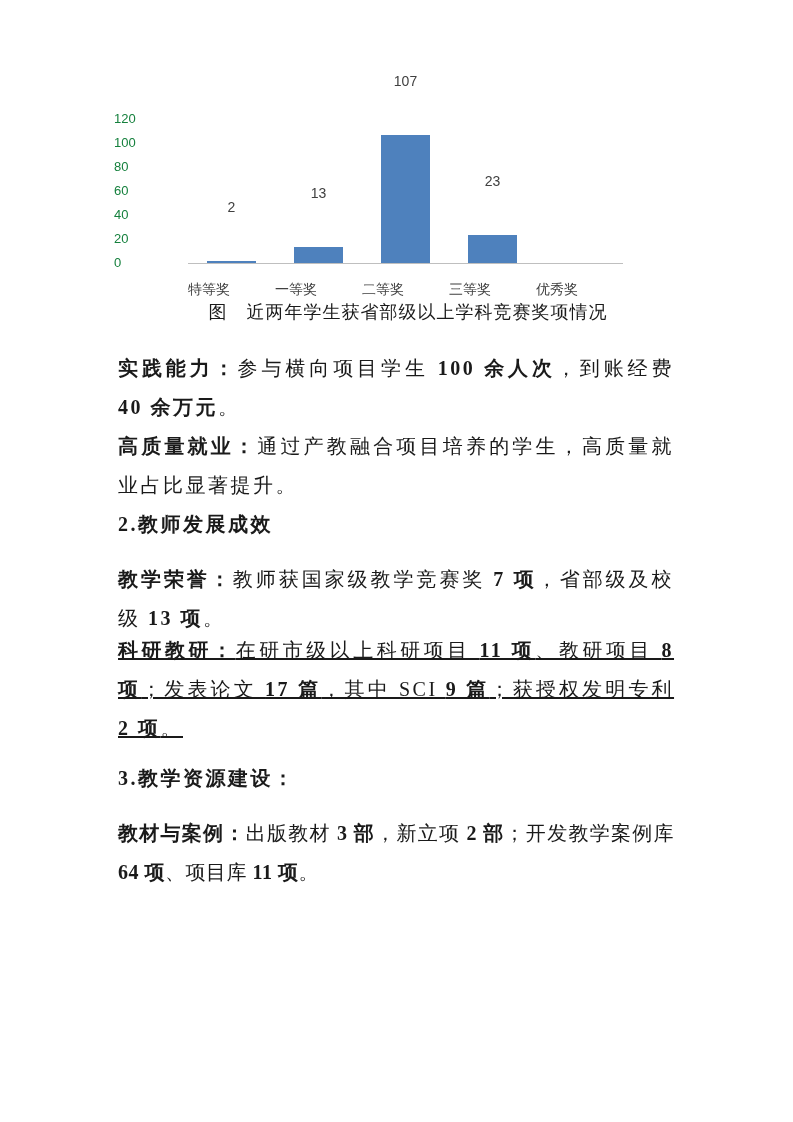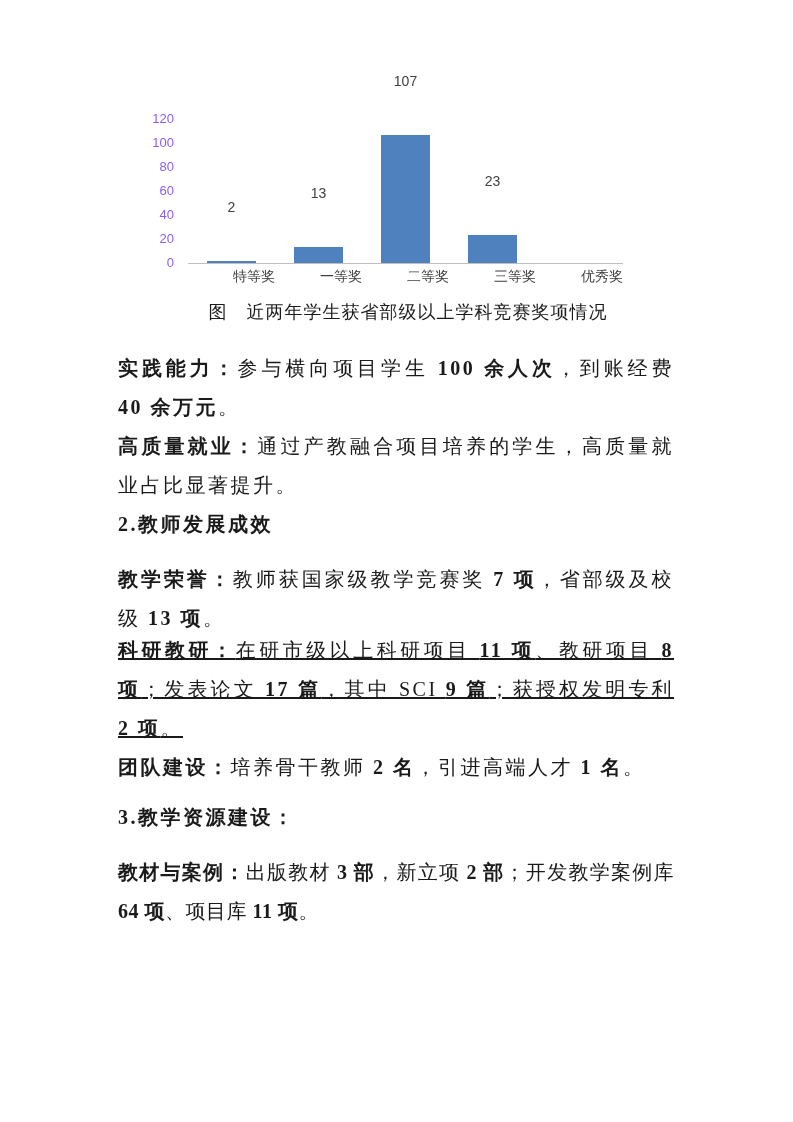--- a/index.html
+++ b/index.html
@@ -42,36 +42,37 @@
     font-size: 14px;
     line-height: 18px;
     margin-bottom: 4px;
     color: #404040;
   }
   .bar { width: 49px; }
   .y-label {
     position: absolute;
     right: calc(100% + 14px);
     width: 60px;
-    text-align: right;
+    text-align: left;
     font-size: 13px;
     line-height: 18px;
-    color: #8b5cf6;
+    color: #15803d;
   }
   .x-labels {
     position: absolute;
     left: 80px; top: 170px;
     width: 435px;
     display: flex;
   }
   .x-label {
     width: 87px;
-    text-align: right;
+    text-align: left;
     font-size: 14px;
     color: #404040;
+    margin-top: 13px;
   }
   .caption {
     position: absolute;
     left: 30px; top: 202px;
     width: 540px;
     text-align: center;
     font-family: "Liberation Serif", "DejaVu Serif", serif;
     font-size: 18px;
     color: #1a1a1a;
     letter-spacing: 1px;
@@ -146,18 +147,17 @@
       </div>
     <div class="caption">图　近两年学生获省部级以上学科竞赛奖项情况</div>
   </div>
 
   <div class="textcol">
       <p class="blk b0"><span class="bold">实践能力：</span><span>参与横向项目学生 </span><span class="bold">100 余人次</span><span>，到账经费 </span><span class="bold">40 余万元</span><span>。</span></p>
       <p class="blk b1"><span class="bold">高质量就业：</span><span>通过产教融合项目培养的学生，高质量就业占比显著提升。</span></p>
       <h3 class="blk b2 heading"><span class="bold">2.教师发展成效</span></h3>
       <p class="blk b3"><span class="bold">教学荣誉：</span><span>教师获国家级教学竞赛奖 </span><span class="bold">7 项</span><span>，省部级及校级 </span><span class="bold">13 项</span><span>。</span></p>
       <p class="blk b4"><span class="bold">科研教研：</span><span>在研市级以上科研项目 </span><span class="bold">11 项</span><span>、教研项目 </span><span class="bold">8 项</span><span>；发表论文 </span><span class="bold">17 篇</span><span>，其中 SCI </span><span class="bold">9 篇</span><span>；获授权发明专利 </span><span class="bold">2 项</span><span>。</span></p>
-      <p class="blk b5"><span class="bold">团队建设：</span><span>培养骨干教师 </span><span class="bold">2 名</span><span>，引进高端人才 </span><span class="bold">1 名</span><span>。</span></p>
       <h3 class="blk b6 heading"><span class="bold">3.教学资源建设：</span></h3>
       <p class="blk b8"><span class="bold">教材与案例：</span><span>出版教材 </span><span class="bold">3 部</span><span>，新立项 </span><span class="bold">2 部</span><span>；开发教学案例库 </span><span class="bold">64 项</span><span>、项目库 </span><span class="bold">11 项</span><span>。</span></p>
     </div>
 
 </div>
 
 </body></html>

